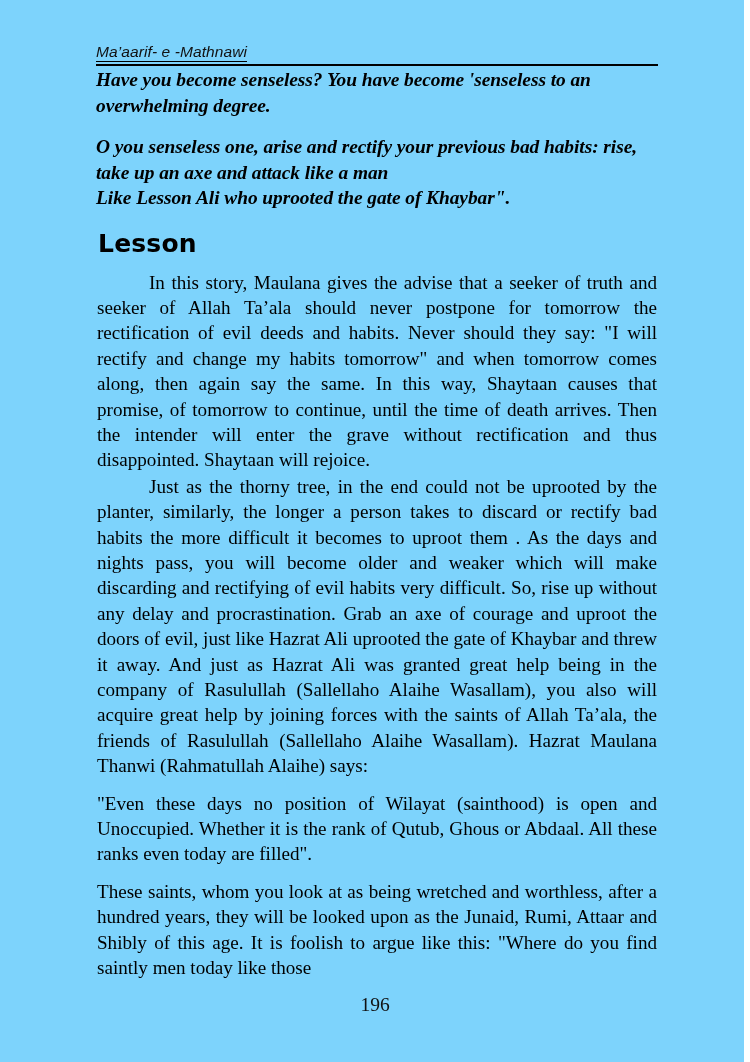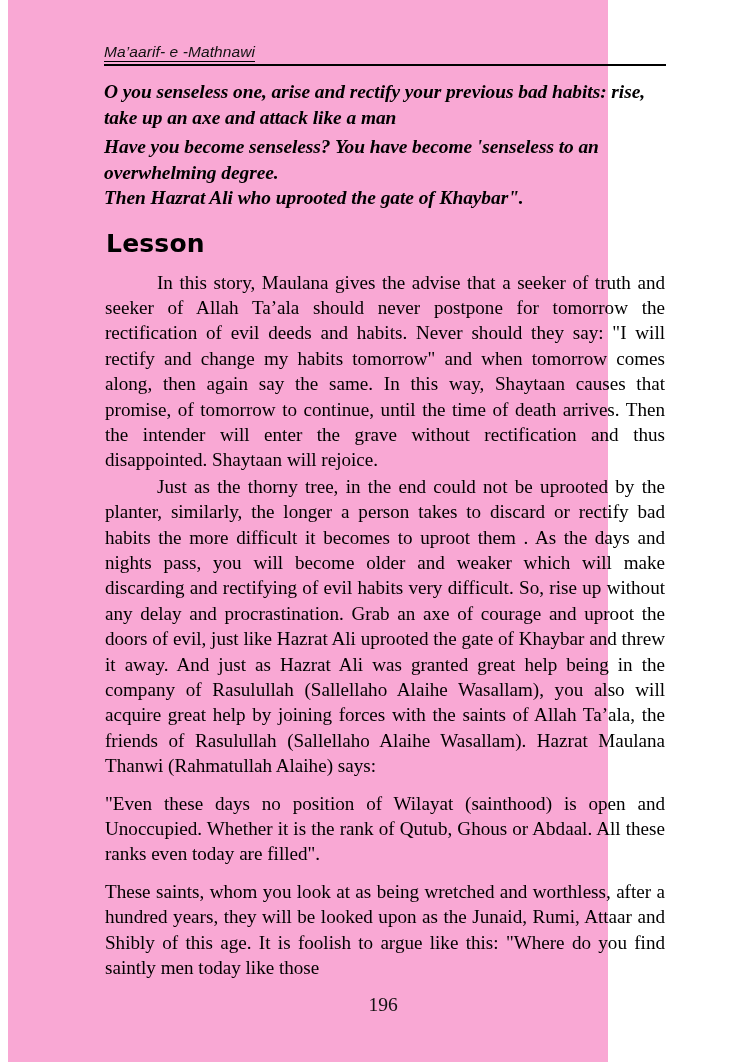--- a/index.html
+++ b/index.html
@@ -12,25 +12,25 @@
     height: 1062px;
     position: relative;
     overflow: hidden;
     font-family: "Liberation Serif", "DejaVu Serif", serif;
     color: #000000;
     -webkit-font-smoothing: antialiased;
   }
 
   .page {
     position: absolute;
-    left: 8px;
+    left: 0;
     top: 0;
-    width: 600px;
+    width: 744px;
     height: 1062px;
-    background: #f9a8d4;
+    background: #7dd3fc;
   }
 
   
   .header-zone {
     position: absolute;
     left: 96px;
     top: 43px;
     width: 562px;
   }
   .header-title {
@@ -120,25 +120,25 @@
 
 <div class="page">
 
   <div class="header-zone">
     <div class="header-title">Ma’aarif- e -Mathnawi</div>
     <div class="header-rule"></div>
   </div>
 
   <div class="content">
 
+    <p class="verse first">Have you become senseless? You have become 'senseless to an overwhelming degree.</p>
+
     <p class="verse second">O you senseless one, arise and rectify your previous bad habits: rise, take up an axe and attack like a man</p>
 
-    <p class="verse first">Have you become senseless? You have become 'senseless to an overwhelming degree.</p>
-
-    <p class="verse">Then Hazrat Ali who uprooted the gate of Khaybar".</p>
+    <p class="verse">Like Lesson Ali who uprooted the gate of Khaybar".</p>
 
     <h2 class="lesson-heading">Lesson</h2>
 
     <div class="para-group">
       <p class="body-para indented">In this story, Maulana gives the advise that a seeker of truth and seeker of Allah Ta’ala should never postpone for tomorrow the rectification of evil deeds and habits. Never should they say: "I will rectify and change my habits tomorrow" and when tomorrow comes along, then again say the same. In this way, Shaytaan causes that promise, of tomorrow to continue, until the time of death arrives. Then the intender will enter the grave without rectification and thus disappointed. Shaytaan will rejoice.</p>
 
       <p class="body-para indented tight-follow">Just as the thorny tree, in the end could not be uprooted by the planter, similarly, the longer a person takes to discard or rectify bad habits the more difficult it becomes to uproot them . As the days and nights pass, you will become older and weaker which will make discarding and rectifying of evil habits very difficult. So, rise up without any delay and procrastination. Grab an axe of courage and uproot the doors of evil, just like Hazrat Ali uprooted the gate of Khaybar and threw it away. And just as Hazrat Ali was granted great help being in the company of Rasulullah (Sallellaho Alaihe Wasallam), you also will acquire great help by joining forces with the saints of Allah Ta’ala, the friends of Rasulullah (Sallellaho Alaihe Wasallam). Hazrat Maulana Thanwi (Rahmatullah Alaihe) says:</p>
 
       <p class="body-para spaced">"Even these days no position of Wilayat (sainthood) is open and Unoccupied. Whether it is the rank of Qutub, Ghous or Abdaal. All these ranks even today are filled".</p>
 

